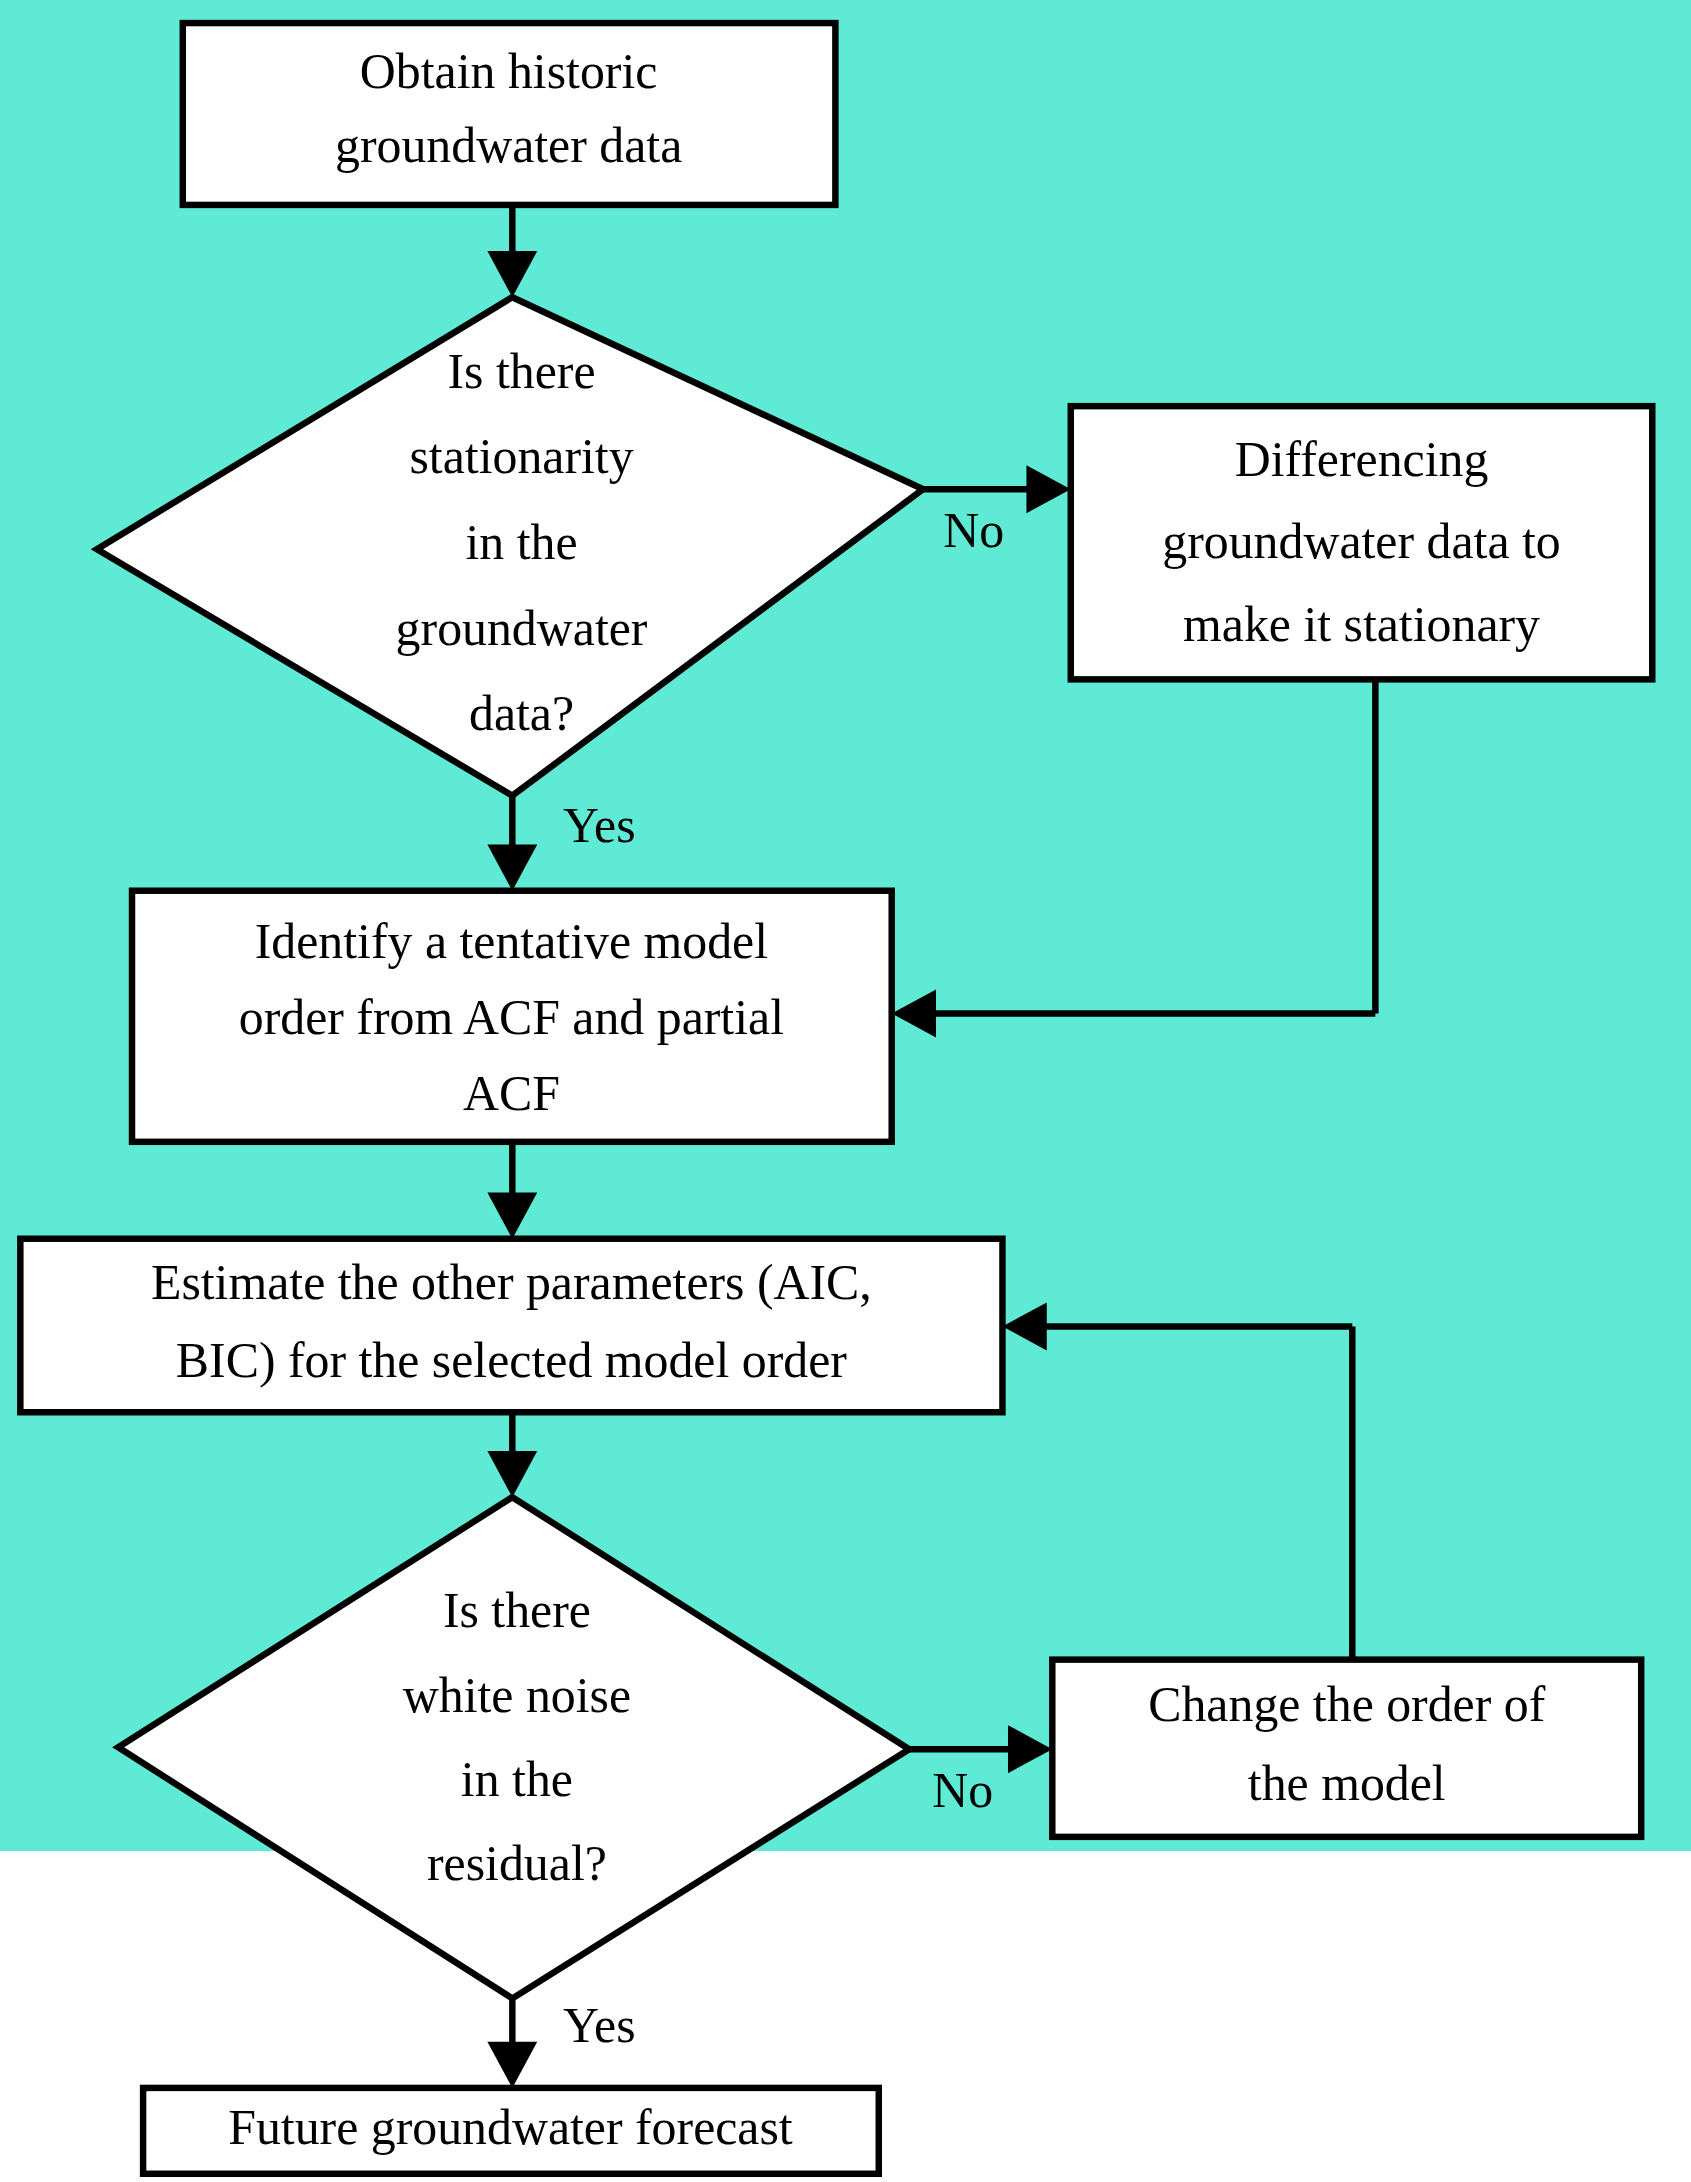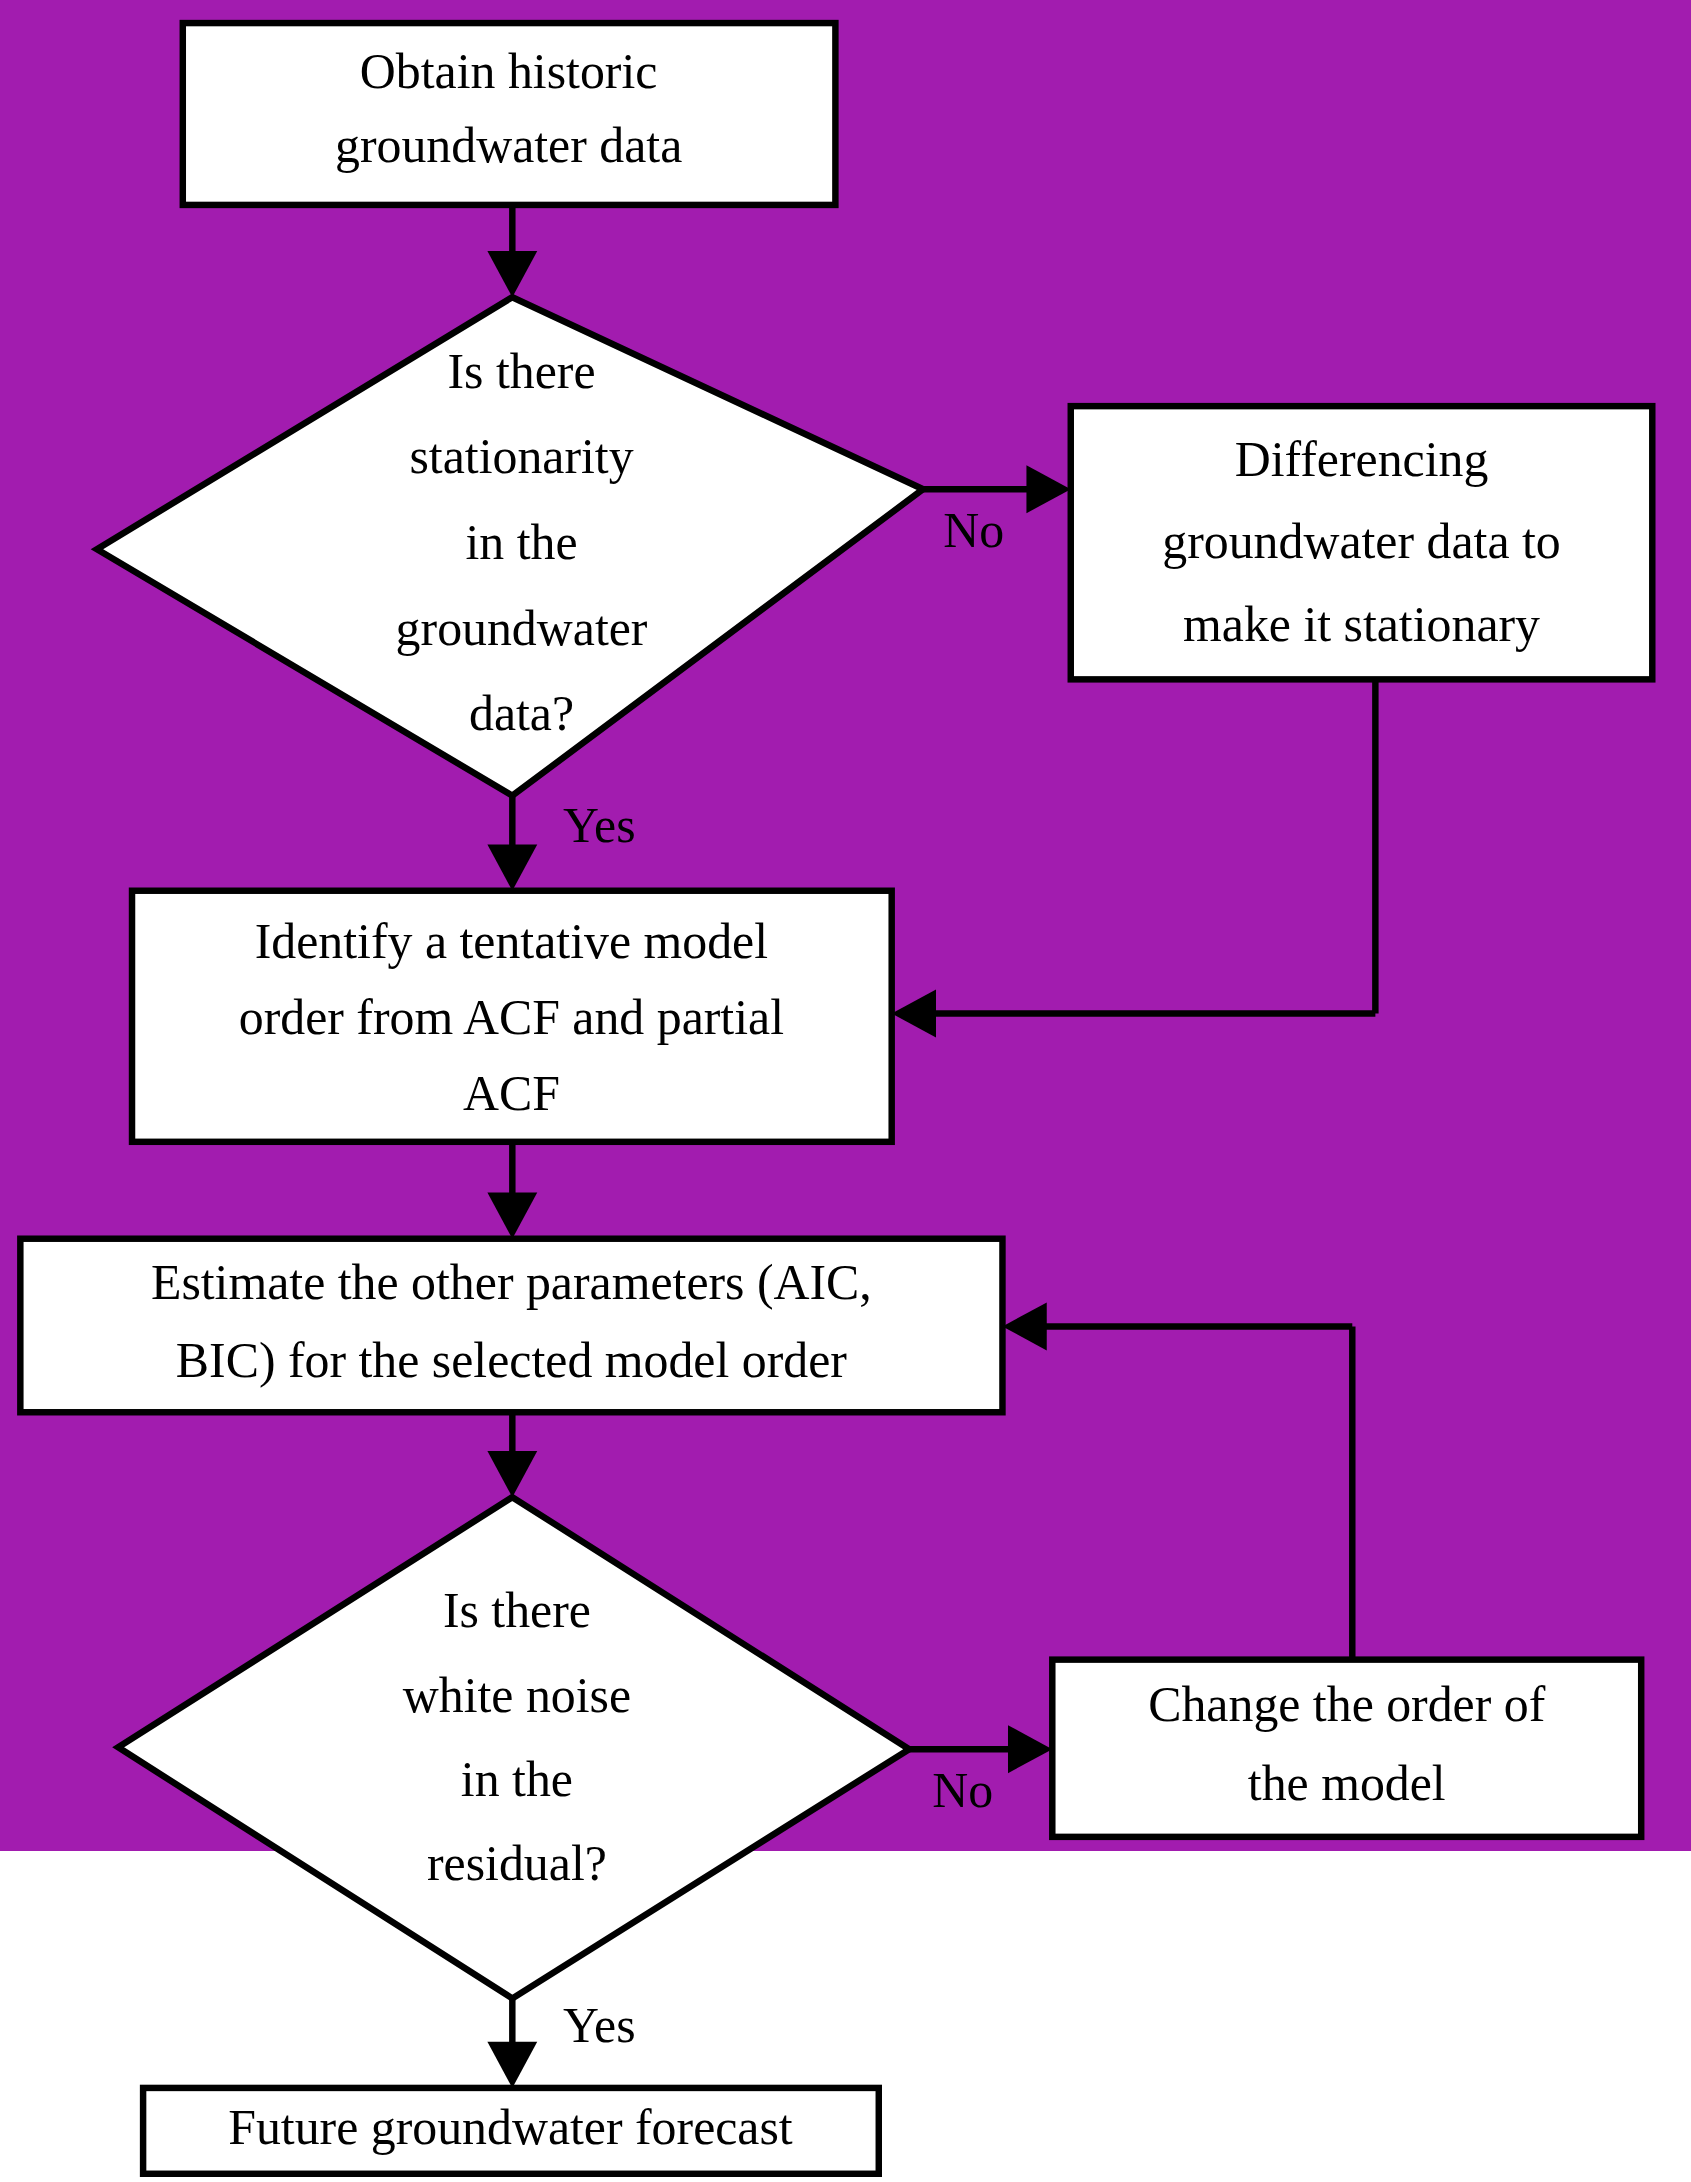--- a/index.html
+++ b/index.html
@@ -10,21 +10,21 @@
   body {
     width: 1692px;
     height: 2183px;
     font-family: "Liberation Serif", "DejaVu Serif", serif;
     overflow: hidden;
   }
   #flowchart-root {
     position: relative;
     width: 1692px;
     height: 1851px;
-    background: #a21caf;
+    background: #5eead4;
   }
   svg#flow-svg {
     position: absolute;
     top: 0;
     left: 0;
     width: 1692px;
     height: 2183px;
     display: block;
   }
   .node-shape {

